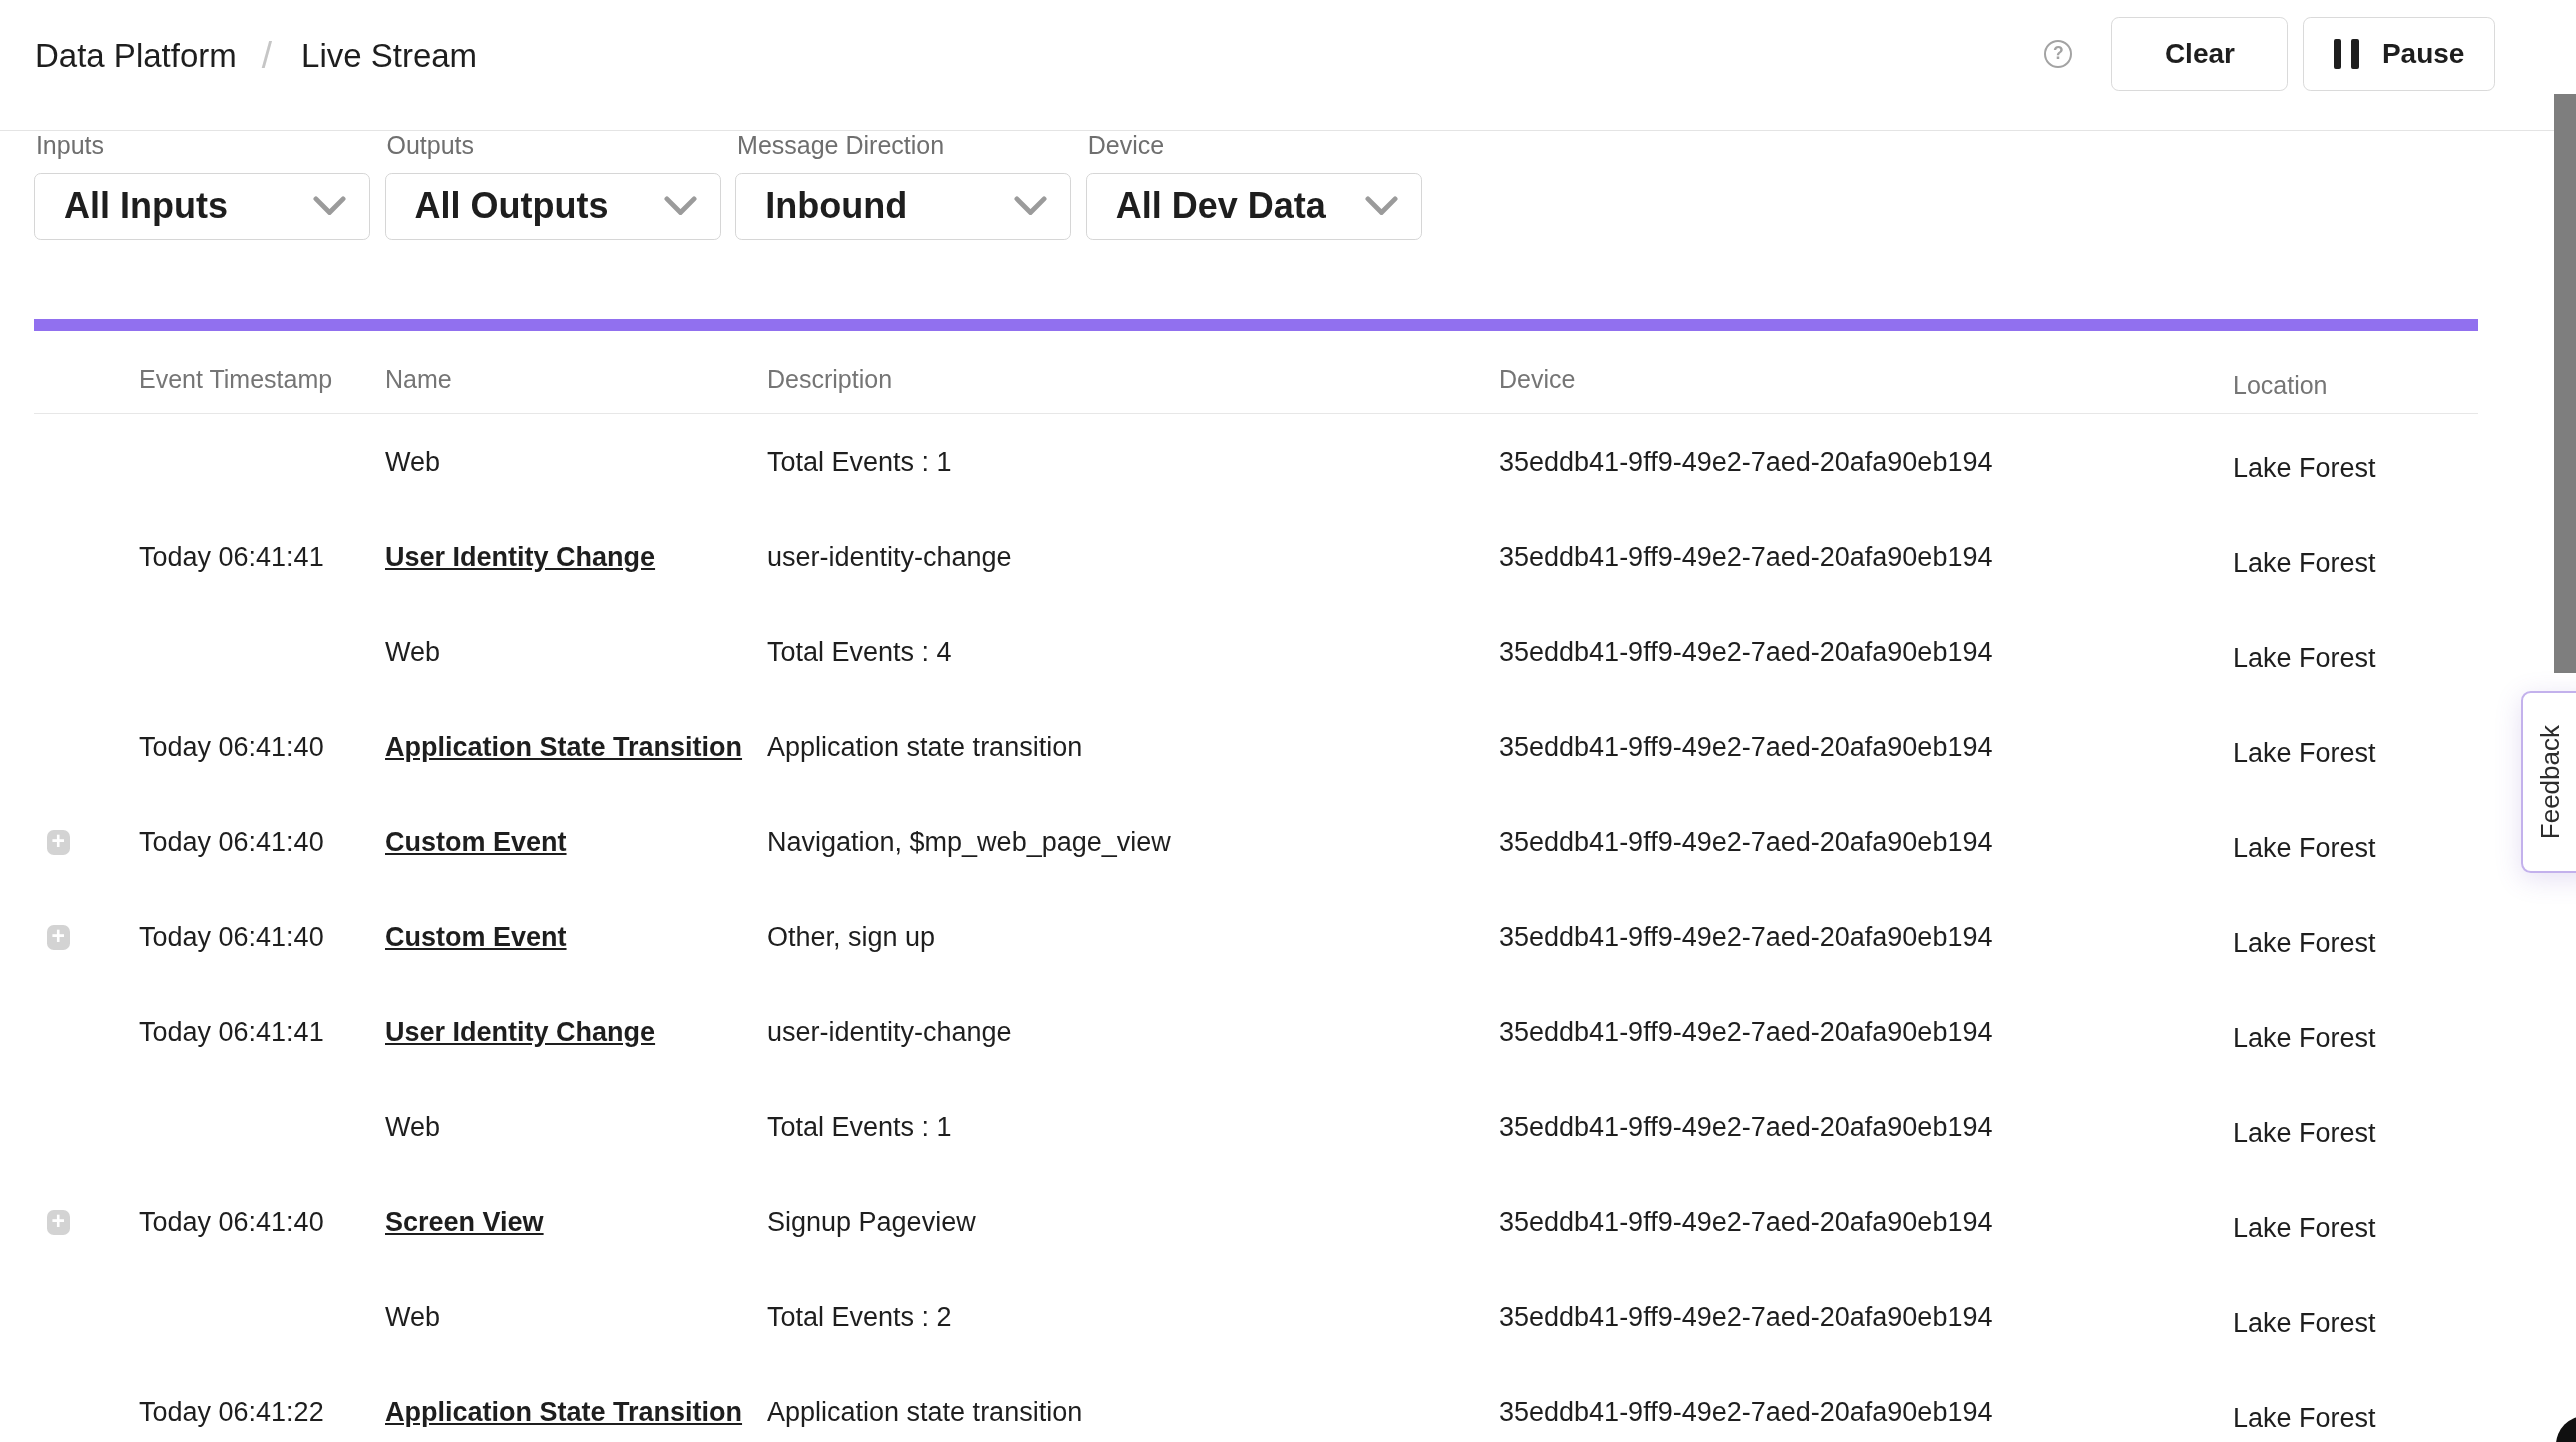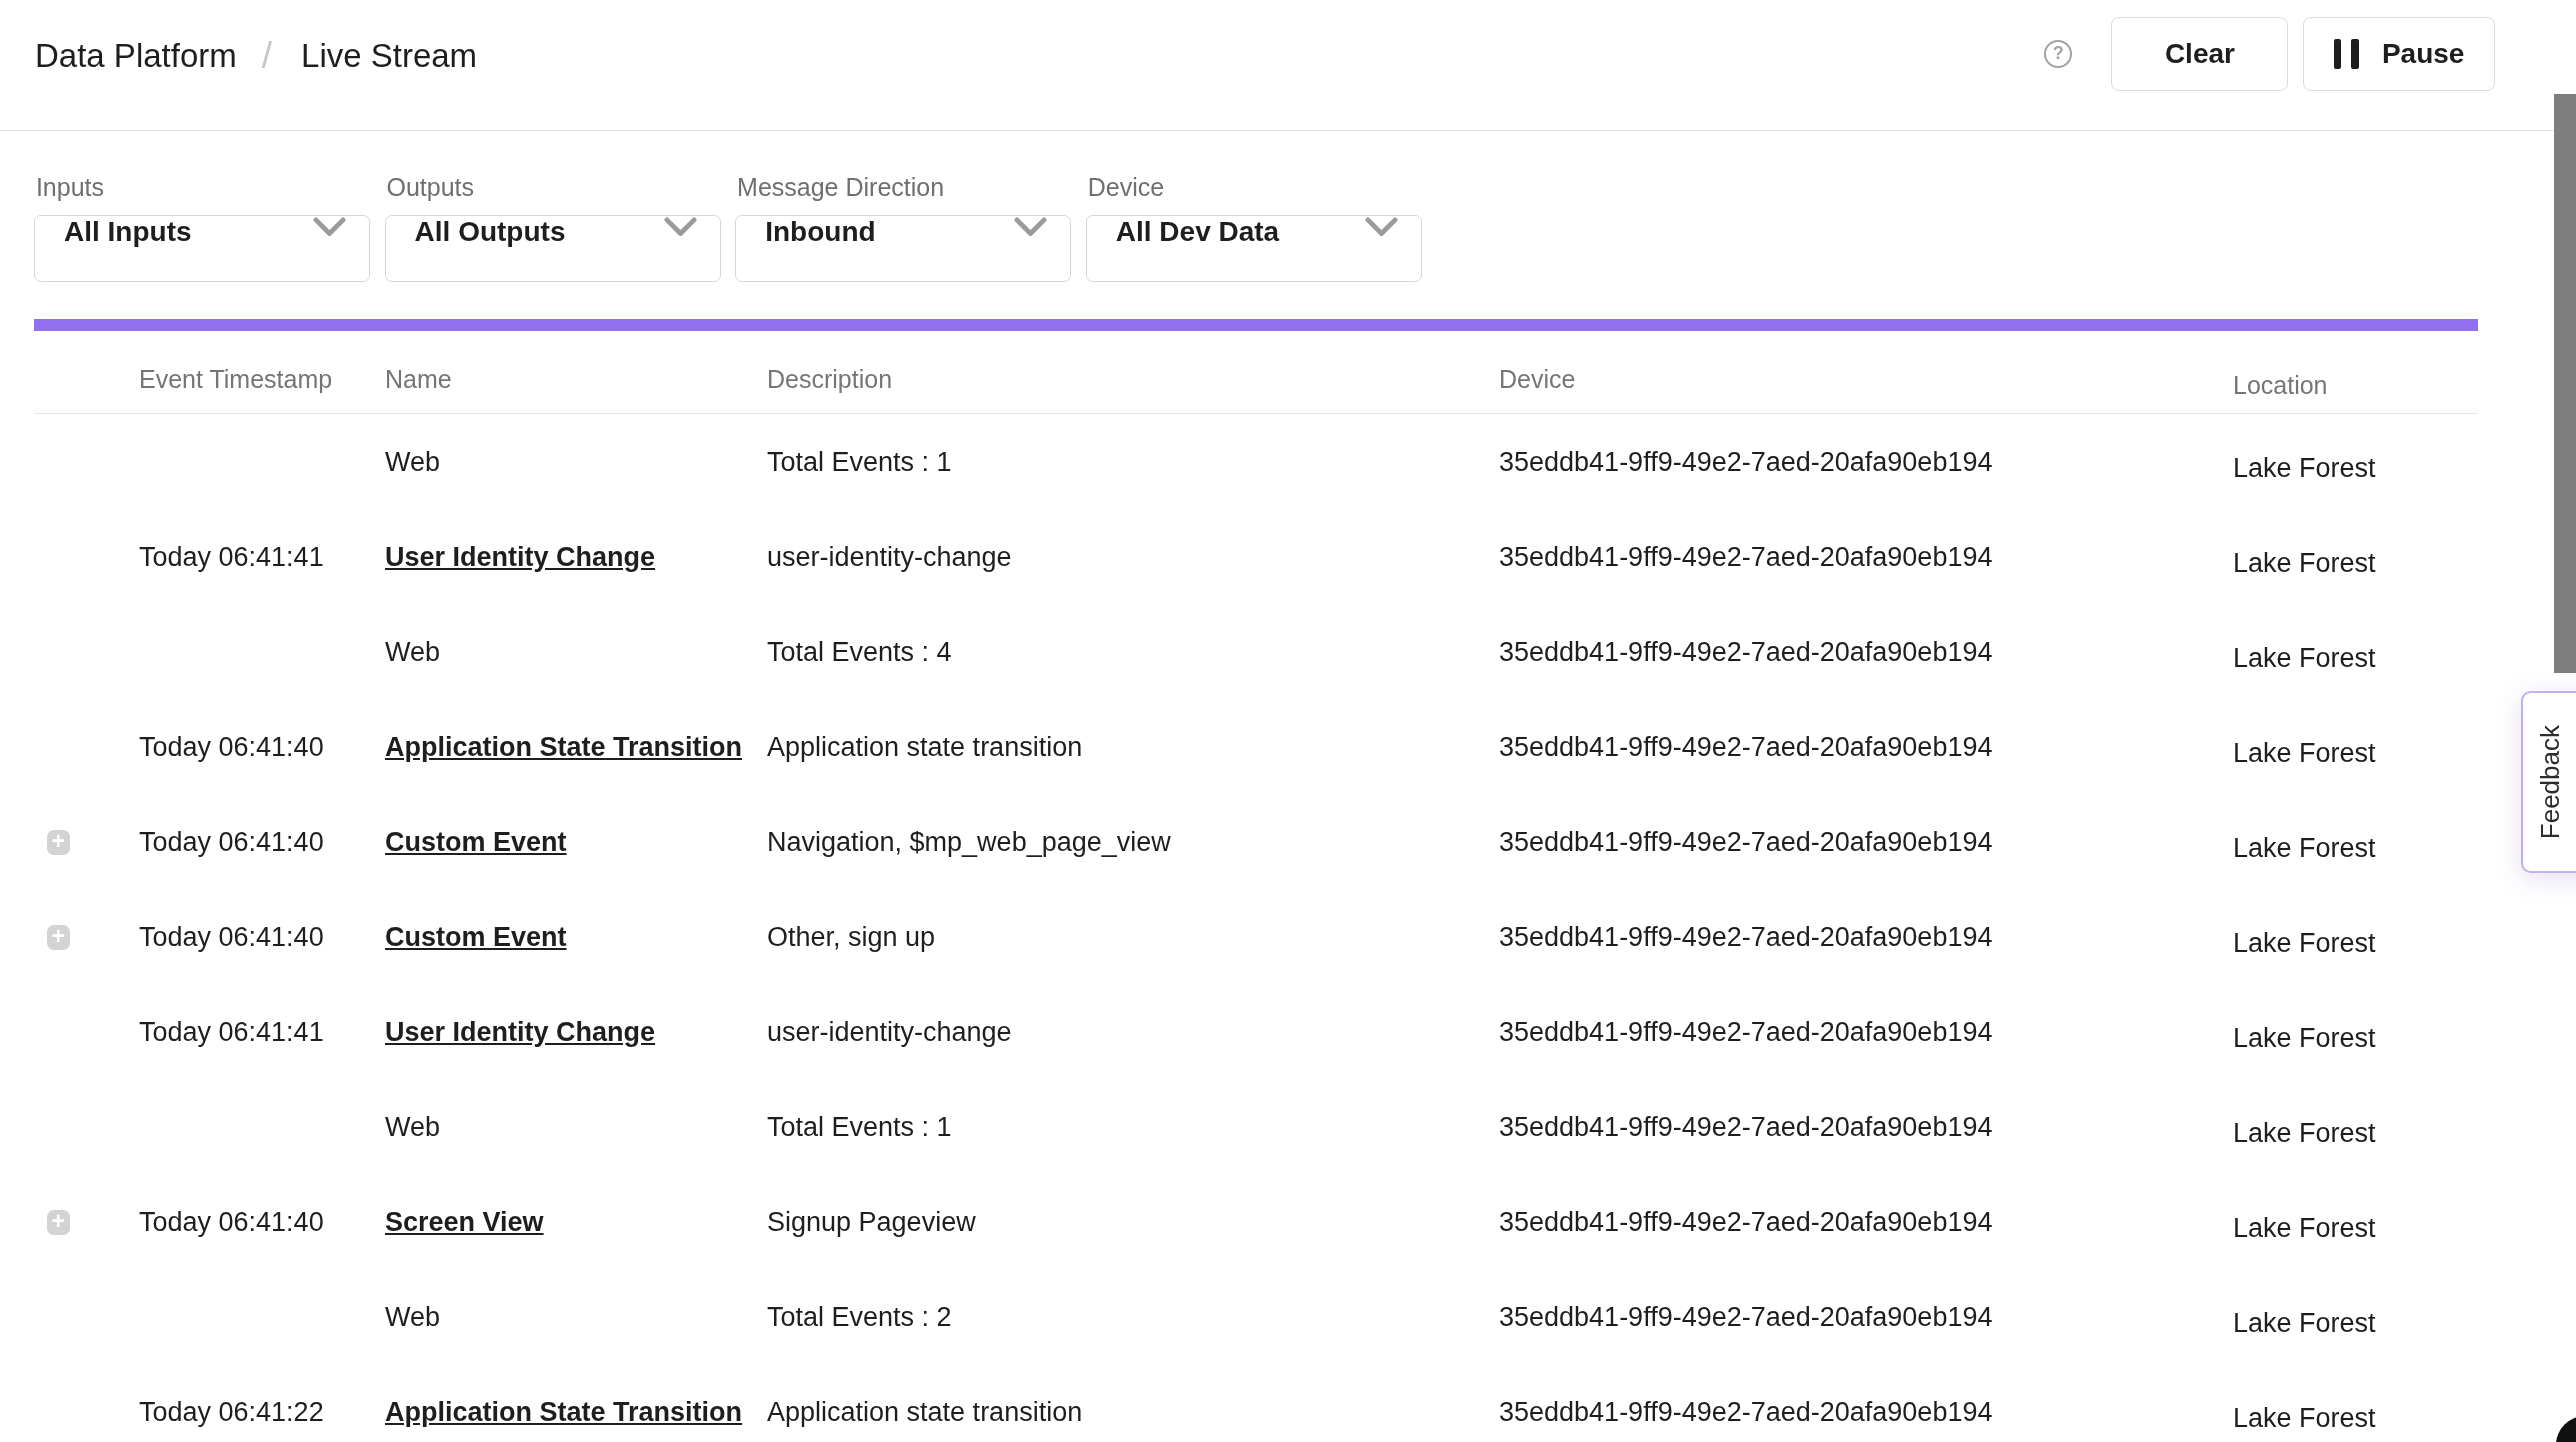--- a/index.html
+++ b/index.html
@@ -51,28 +51,28 @@
   .btn-pause { width: 192px; align-items: center; }
   .pause-icon { display: inline-flex; gap: 9.7px; margin-right: 23px; }
   .pause-icon i { display: block; width: 7.8px; height: 30px; background: #1e1e1e; border-radius: 1.9px; }
 
   
   .filters {
     position: absolute; top: 131px; left: 34px;
     display: flex; gap: 14.6px;
   }
   .filter { width: 336px; }
-  .filter-label { margin-top: 42px; font-size: 25px; color: #6f6f6f; padding-left: 1.9px; }
+  .filter-label { font-size: 25px; color: #6f6f6f; padding-left: 1.9px; }
   .filter-select {
     margin-top: 12.6px; height: 67px;
     border: 1.9px solid #d6d6d6; border-radius: 6.8px;
     background: #fff;
-    display: flex; justify-content: space-between;
+    display: flex; align-items: center; justify-content: space-between;
     padding: 0 23px 0 29px;
-    font-size: 28px; font-weight: 700;
+    font-size: 36px; font-weight: 700;
     cursor: pointer;
   }
   .chevron-down { width: 33px; height: 21.4px; flex: none; }
 
   
   .accent-bar {
     position: absolute; left: 34px; top: 319px;
     width: 2444px; height: 11.6px;
     background: #9170ef;
   }

